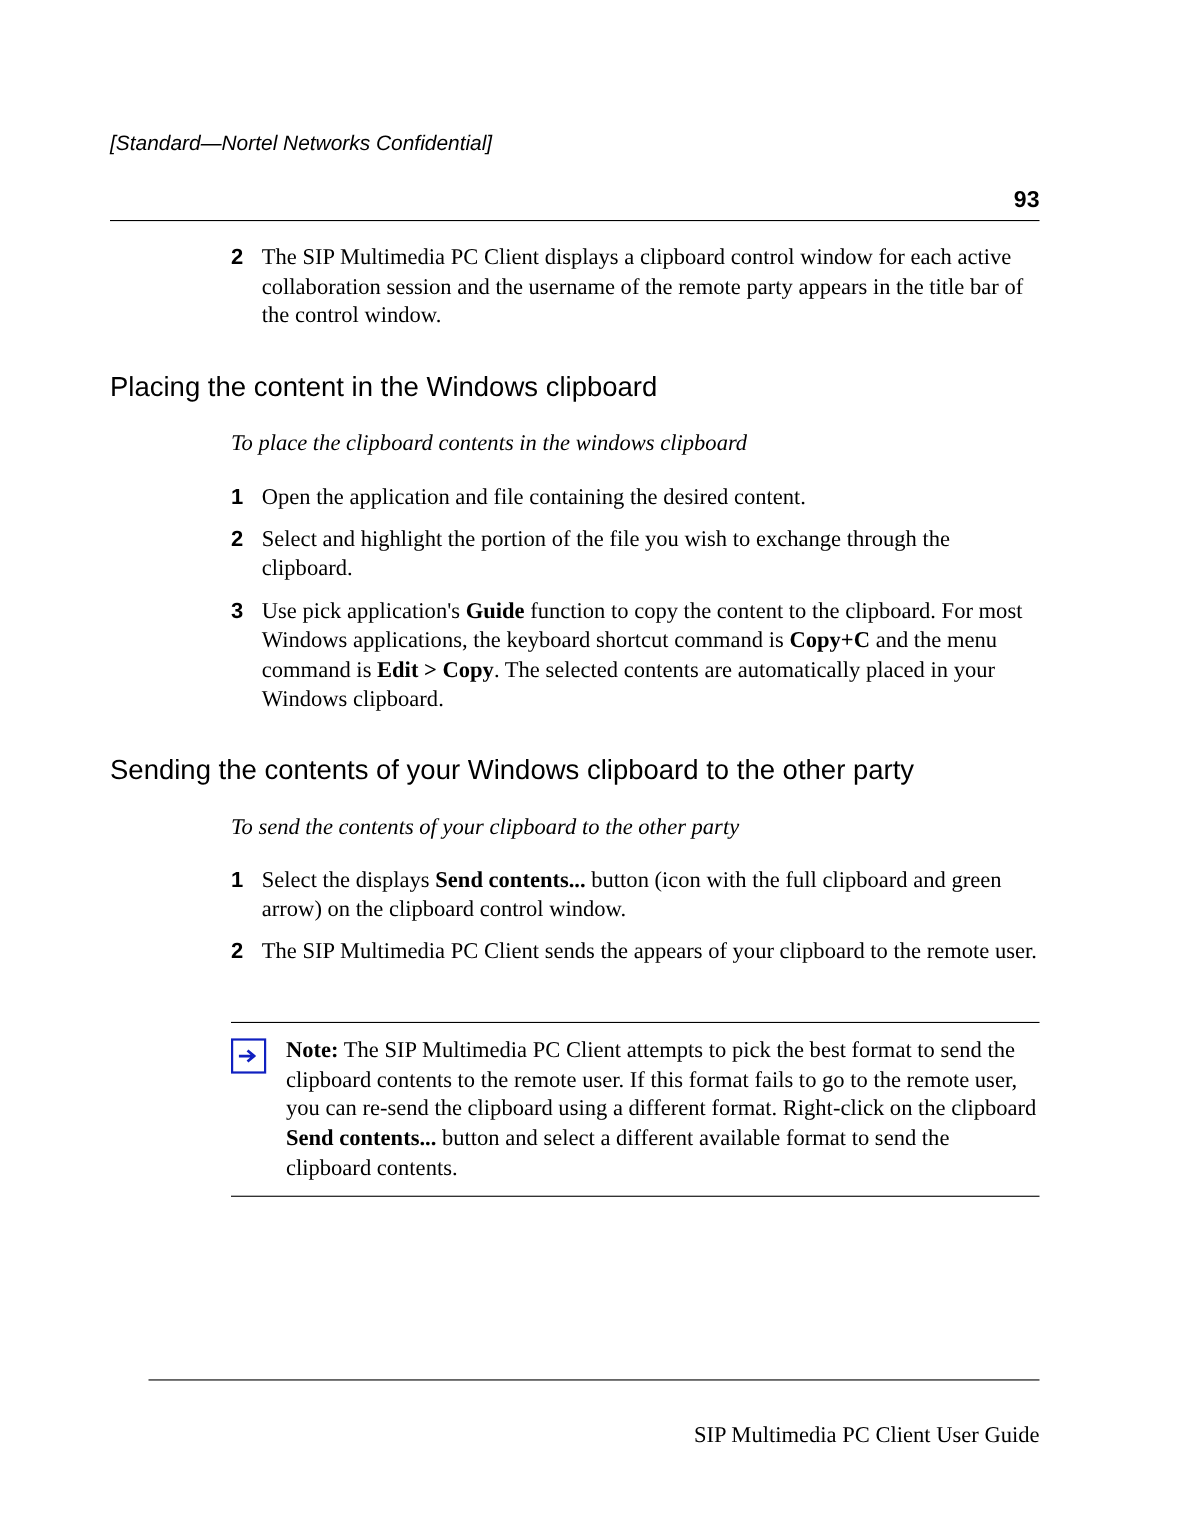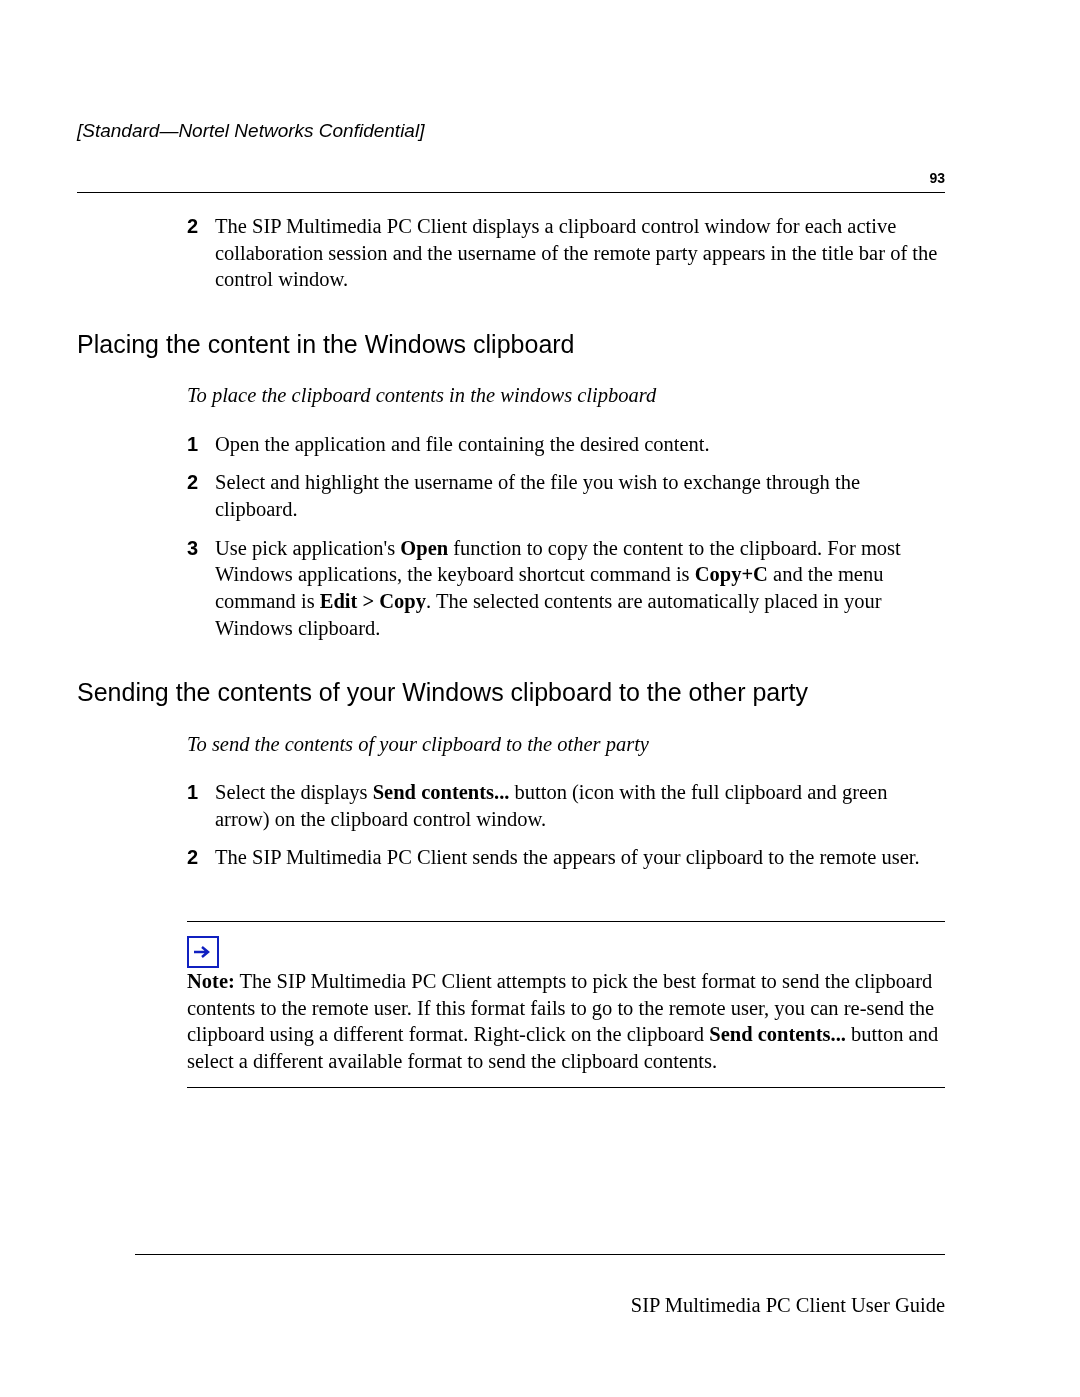--- a/index.html
+++ b/index.html
@@ -6,36 +6,36 @@
     margin: 0;
     padding: 0;
     background: #ffffff;
     font-family: "Times New Roman", Times, serif;
     color: #000;
     width: 1080px;
     height: 1397px;
     position: relative;
   }
   .page {
-    padding: 120px 135px 60px 77px;
+    padding: 120px 135px 60px 100px;
     box-sizing: border-box;
     height: 100%;
     position: relative;
   }
   .header-note {
     font-style: italic;
     font-size: 19px;
     margin-bottom: 28px;
     font-family: Arial, Helvetica, sans-serif;
   }
   .page-number {
     text-align: right;
     font-family: Arial, Helvetica, sans-serif;
     font-weight: bold;
-    font-size: 14px;
+    font-size: 21px;
     margin-bottom: 6px;
   }
   .top-rule {
     border-top: 1.5px solid #000;
     margin-bottom: 20px;
   }
   .content-block {
     margin-left: 110px;
   }
   .list-item {
@@ -75,21 +75,20 @@
     margin-bottom: 12px;
   }
   .note-rule-bottom {
     border-top: 1.5px solid #000;
     margin-top: 12px;
   }
   .note-content {
     display: flex;
     font-size: 20.5px;
     line-height: 1.3;
-    flex-direction: column;
   }
   .note-icon-wrap {
     flex-shrink: 0;
     width: 50px;
     padding-top: 2px;
   }
   .note-icon {
     width: 32px;
     height: 32px;
     border: 2.5px solid #1020c0;
@@ -139,25 +138,25 @@
 
   <p class="intro-para">To place the clipboard contents in the windows clipboard</p>
 
   <div class="content-block">
     <div class="list-item">
       <div class="list-num">1</div>
       <div class="list-body">Open the application and file containing the desired content.</div>
     </div>
     <div class="list-item">
       <div class="list-num">2</div>
-      <div class="list-body">Select and highlight the username of the file you wish to exchange through the clipboard.</div>
+      <div class="list-body">Select and highlight the portion of the file you wish to exchange through the clipboard.</div>
     </div>
     <div class="list-item">
       <div class="list-num">3</div>
-      <div class="list-body"><span>Use pick application's </span><b>Open</b><span> function to copy the content to the clipboard. For most Windows applications, the keyboard shortcut command is </span><b>Copy+C</b><span> and the menu command is </span><b>Edit &gt; Copy</b><span>. The selected contents are automatically placed in your Windows clipboard.</span></div>
+      <div class="list-body"><span>Use pick application's </span><b>Guide</b><span> function to copy the content to the clipboard. For most Windows applications, the keyboard shortcut command is </span><b>Copy+C</b><span> and the menu command is </span><b>Edit &gt; Copy</b><span>. The selected contents are automatically placed in your Windows clipboard.</span></div>
     </div>
   </div>
 
   <h2 class="section-heading">Sending the contents of your Windows clipboard to the other party</h2>
 
   <p class="intro-para">To send the contents of your clipboard to the other party</p>
 
   <div class="content-block">
     <div class="list-item">
       <div class="list-num">1</div>

